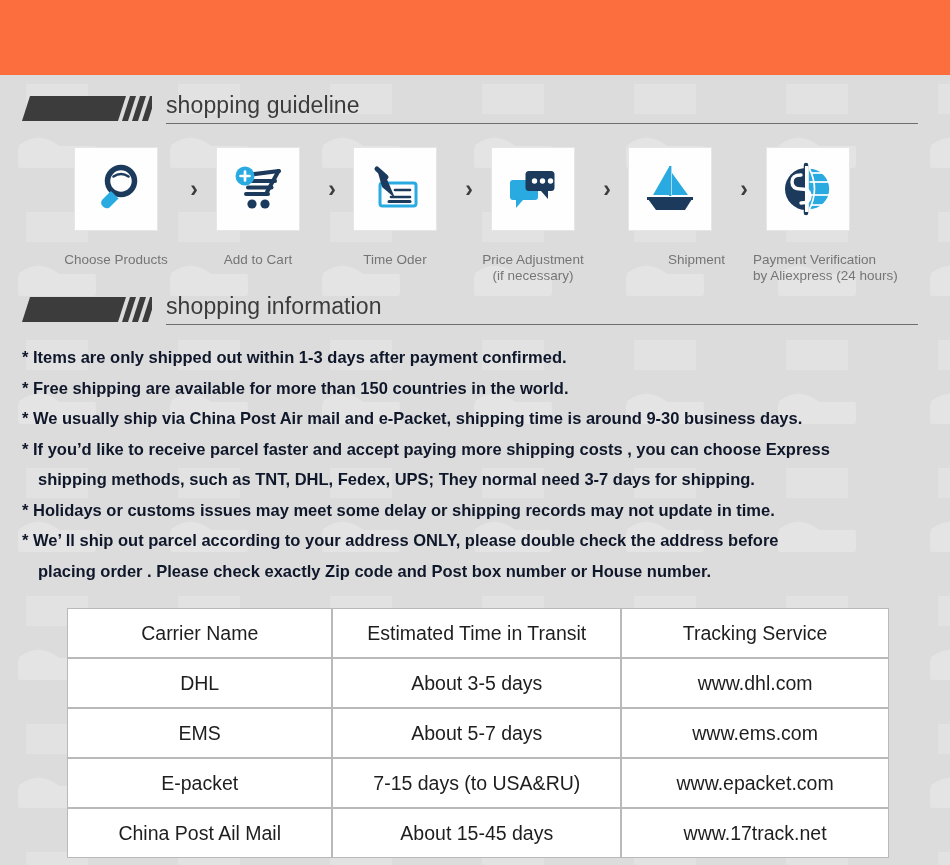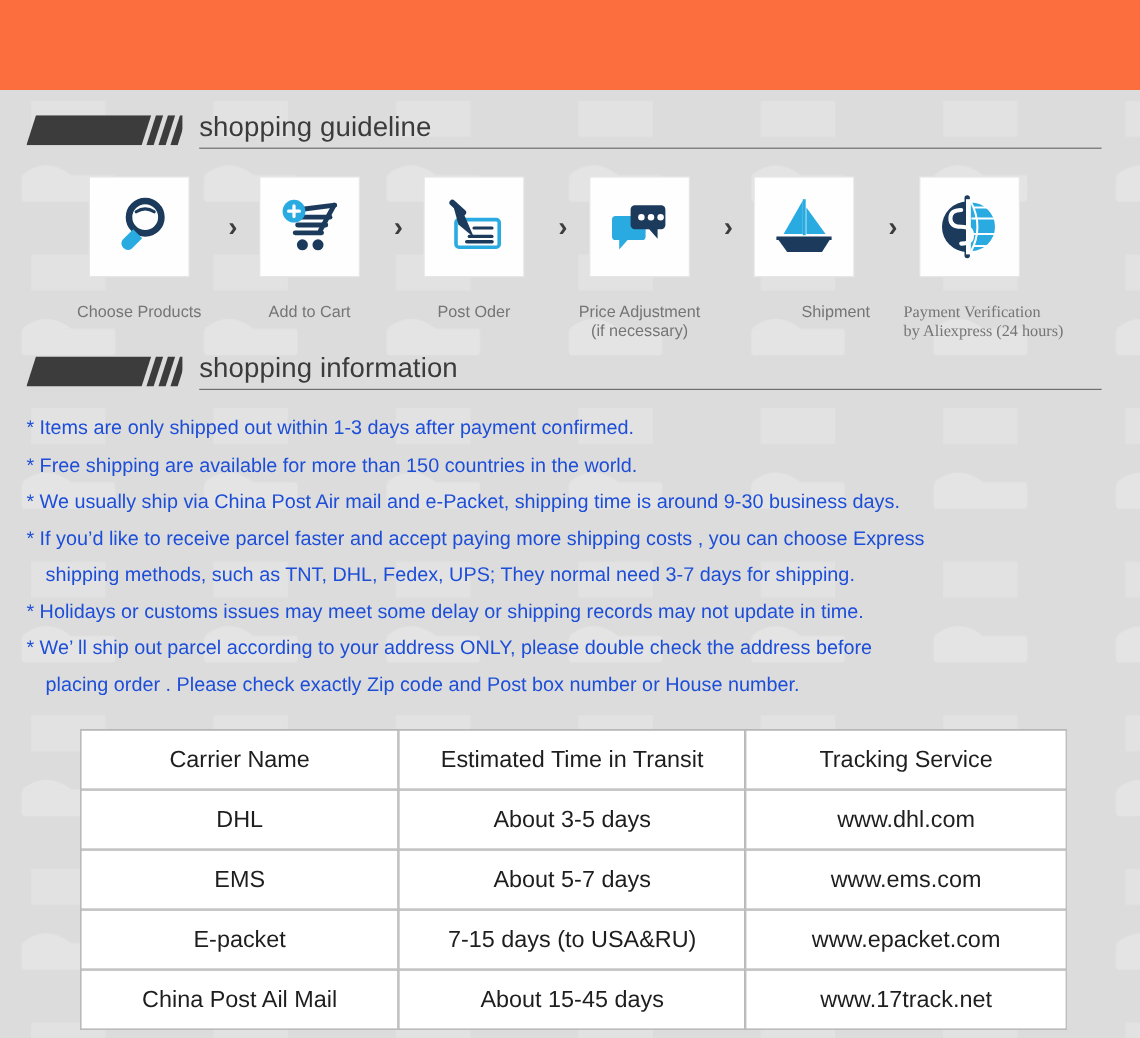--- a/index.html
+++ b/index.html
@@ -117,23 +117,24 @@
 
   
   #info-list {
     position: absolute;
     left: 22px;
     top: 342px;
     width: 910px;
   }
   .info-line {
     font-size: 16.5px;
-    color: #1d4ed8;
+    color: #0f172a;
     line-height: 30.5px;
     white-space: nowrap;
+    font-weight: bold;
   }
   .info-line.indent { padding-left: 16px; }
 
   
   #carrier-table {
     position: absolute;
     left: 67px;
     top: 608px;
     width: 822px;
     border-collapse: separate;
@@ -227,21 +228,21 @@
         <svg width="58" height="56" viewBox="0 0 58 56">
           <rect x="14" y="22" width="36" height="23" rx="2.5" fill="none" stroke="#29abe2" stroke-width="3"></rect>
           <path d="M29 29 H44" stroke="#1b3a5c" stroke-width="2.6" stroke-linecap="round"></path>
           <path d="M25 36 H44" stroke="#1b3a5c" stroke-width="2.6" stroke-linecap="round"></path>
           <path d="M23 40.5 H44" stroke="#1b3a5c" stroke-width="3" stroke-linecap="round"></path>
           <path d="M11 8 L20 16 L29 37 L16 26 Z" fill="#1b3a5c"></path>
           <path d="M11 8 L20 16" stroke="#1b3a5c" stroke-width="5" stroke-linecap="round"></path>
         </svg>
       </div>
       <div class="step-label">
-        <div>Post Oder</div>
+        <div>Time Oder</div>
       </div>
     </div>
     <div class="chevron" style="left:457px;">›</div>
 
     <div class="step" style="left:478px;">
       <div class="step-box">
         <svg width="58" height="56" viewBox="0 0 58 56">
           <path d="M9 19 h22 a3 3 0 0 1 3 3 v14 a3 3 0 0 1 -3 3 h-12 l-7 8 v-8 h-3 a3 3 0 0 1 -3 -3 v-14 a3 3 0 0 1 3 -3 z" fill="#29abe2"></path>
           <path d="M25 10 h22 a3.5 3.5 0 0 1 3.5 3.5 v13 a3.5 3.5 0 0 1 -3.5 3.5 h-3 v8 l-7 -8 h-12 a3.5 3.5 0 0 1 -3.5 -3.5 v-13 a3.5 3.5 0 0 1 3.5 -3.5 z" fill="#1b3a5c"></path>
           <circle cx="30.5" cy="20" r="2.7" fill="#ffffff"></circle>
@@ -265,21 +266,21 @@
           <path d="M7 38 H51 L44 49 H15 Z" fill="#1b3a5c"></path>
           <path d="M6 36 H52 v3 H6 z" fill="#1b3a5c"></path>
         </svg>
       </div>
       <div class="step-label">
         <div>Shipment</div>
       </div>
     </div>
     <div class="chevron" style="left:732px;">›</div>
 
-    <div class="step" style="left:753px;font-family:Liberation Serif, serif;">
+    <div class="step" style="left:753px;">
       <div class="step-box">
         <svg width="58" height="56" viewBox="0 0 58 56">
 
           <path d="M30 7 a21 21 0 0 1 0 42 z" fill="#29abe2"></path>
           <g stroke="#ffffff" stroke-width="1.7" fill="none">
             <path d="M30 7 a21 21 0 0 1 0 42"></path>
             <path d="M30 7 q11 21 0 42"></path>
             <path d="M32 12 H47"></path>
             <path d="M30.5 21 H50"></path>
             <path d="M30.5 34 H50"></path>

